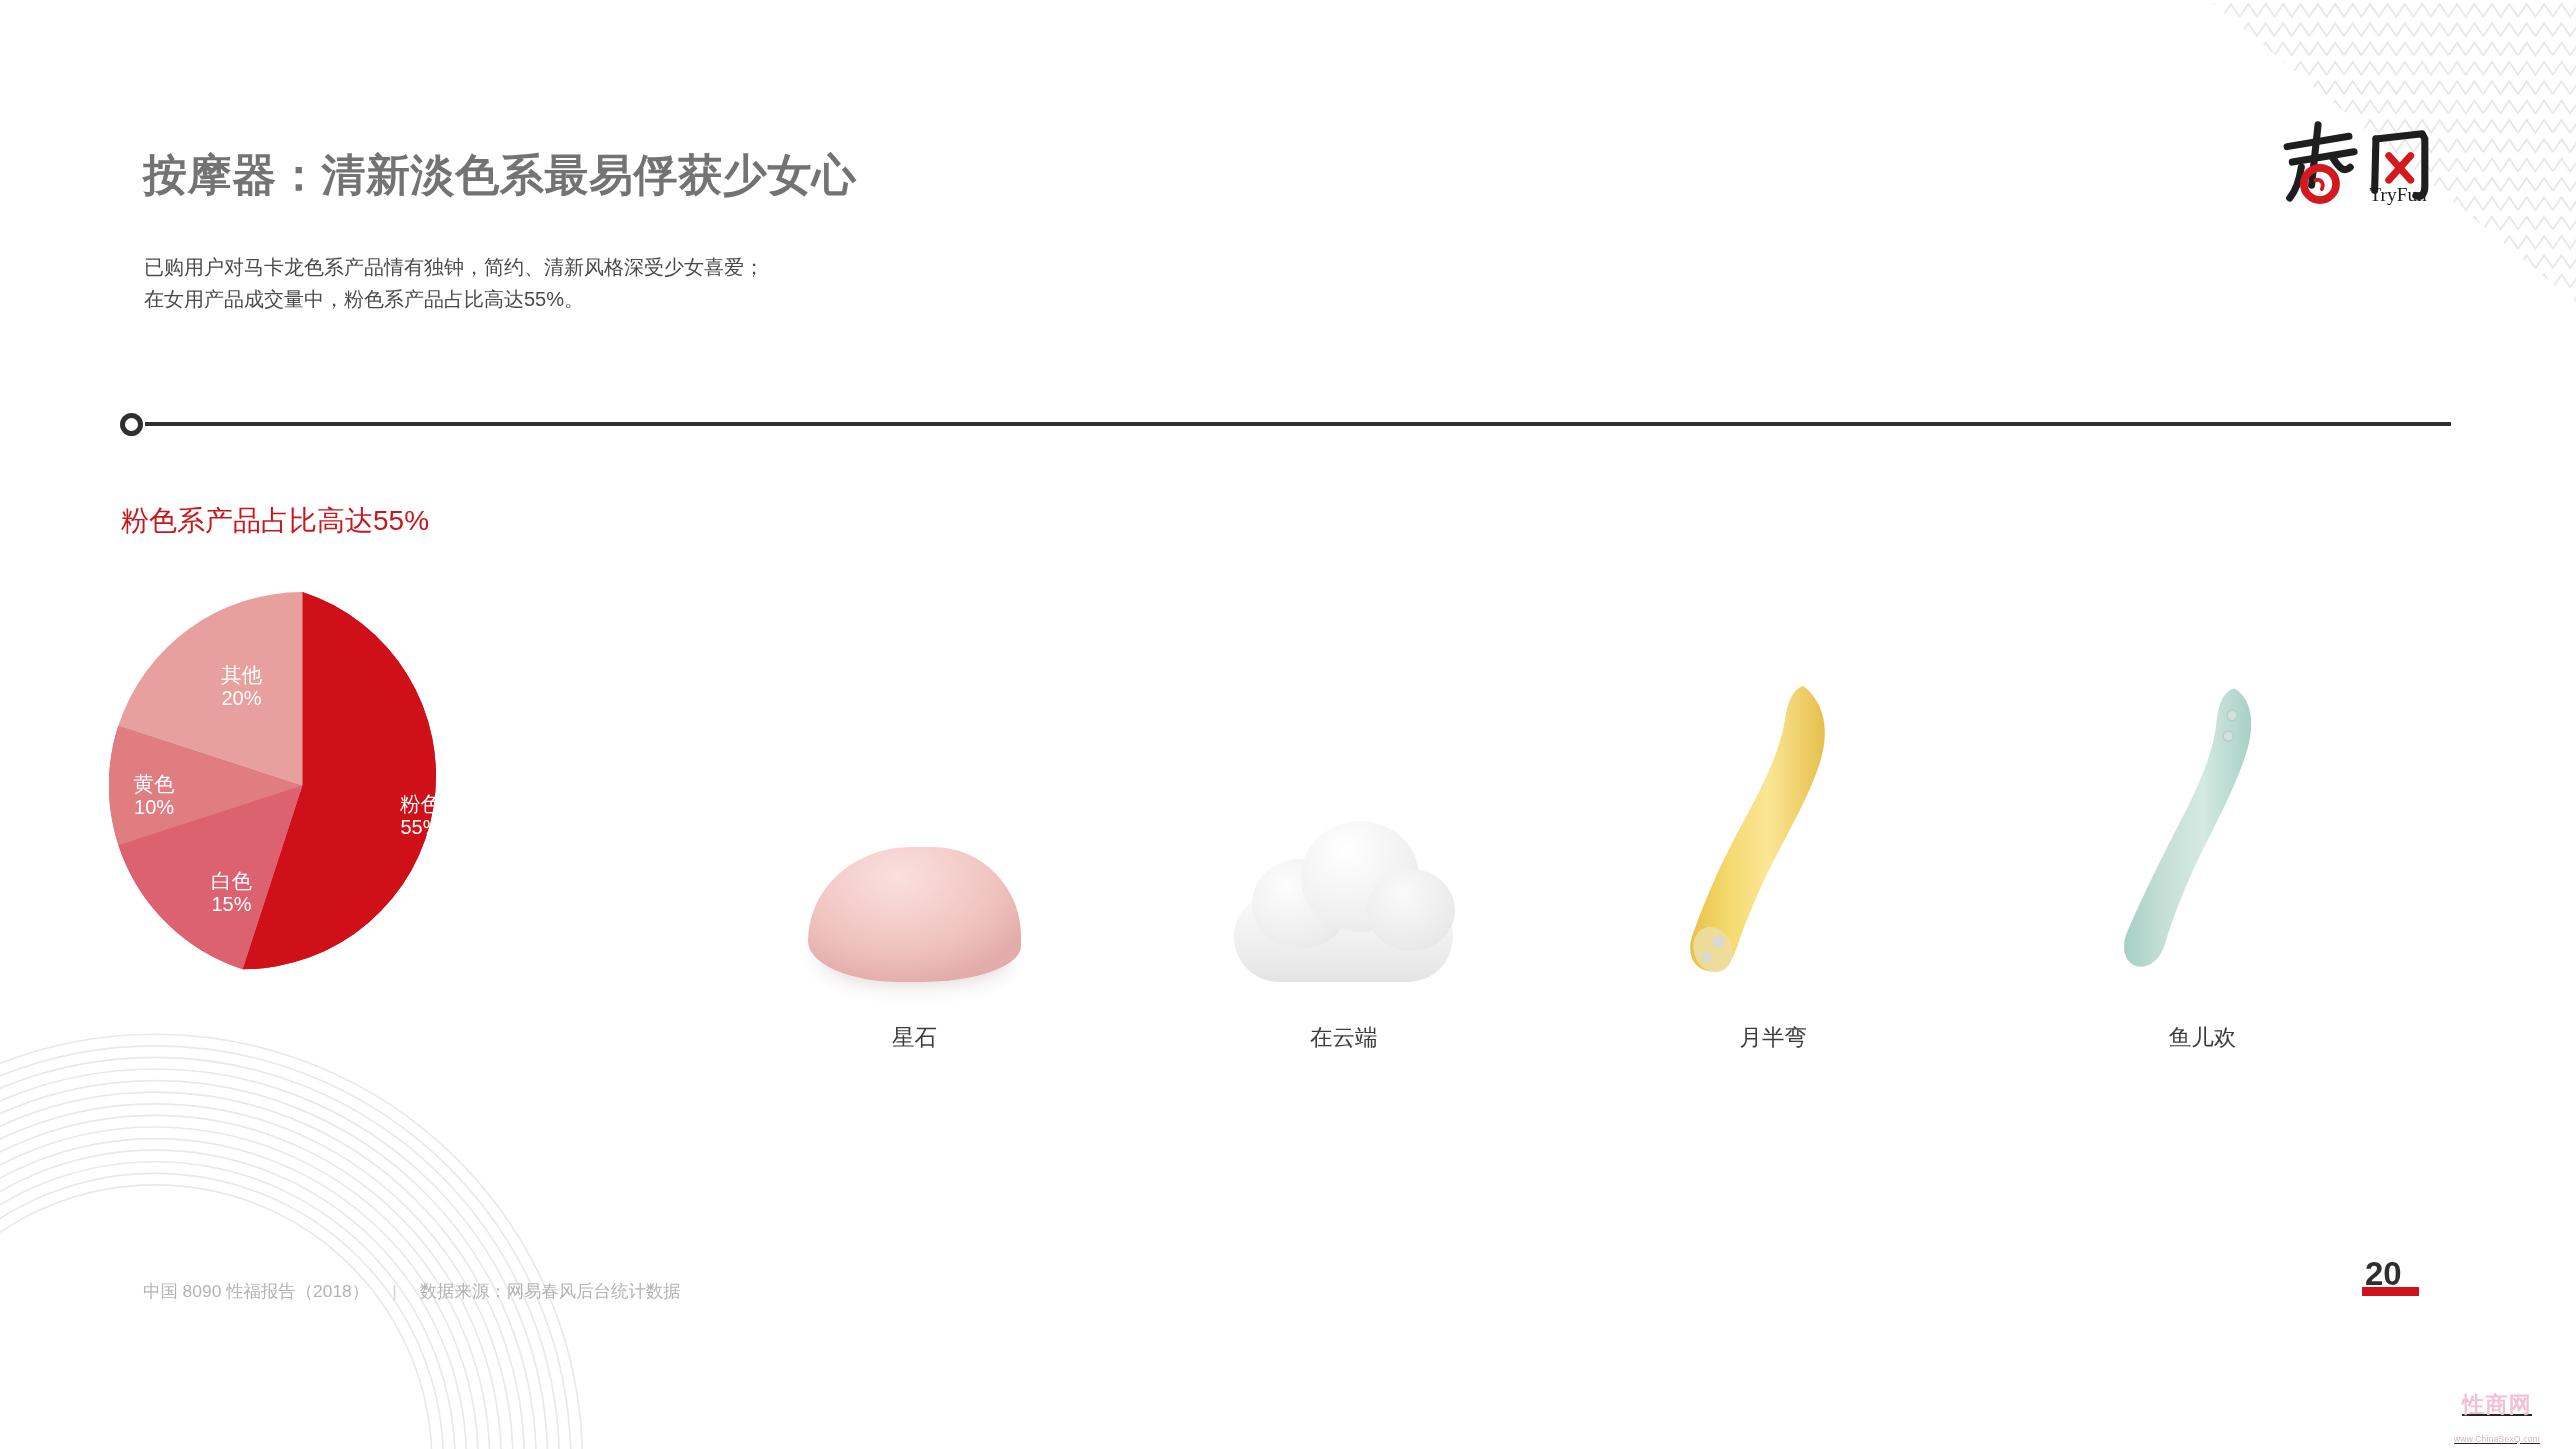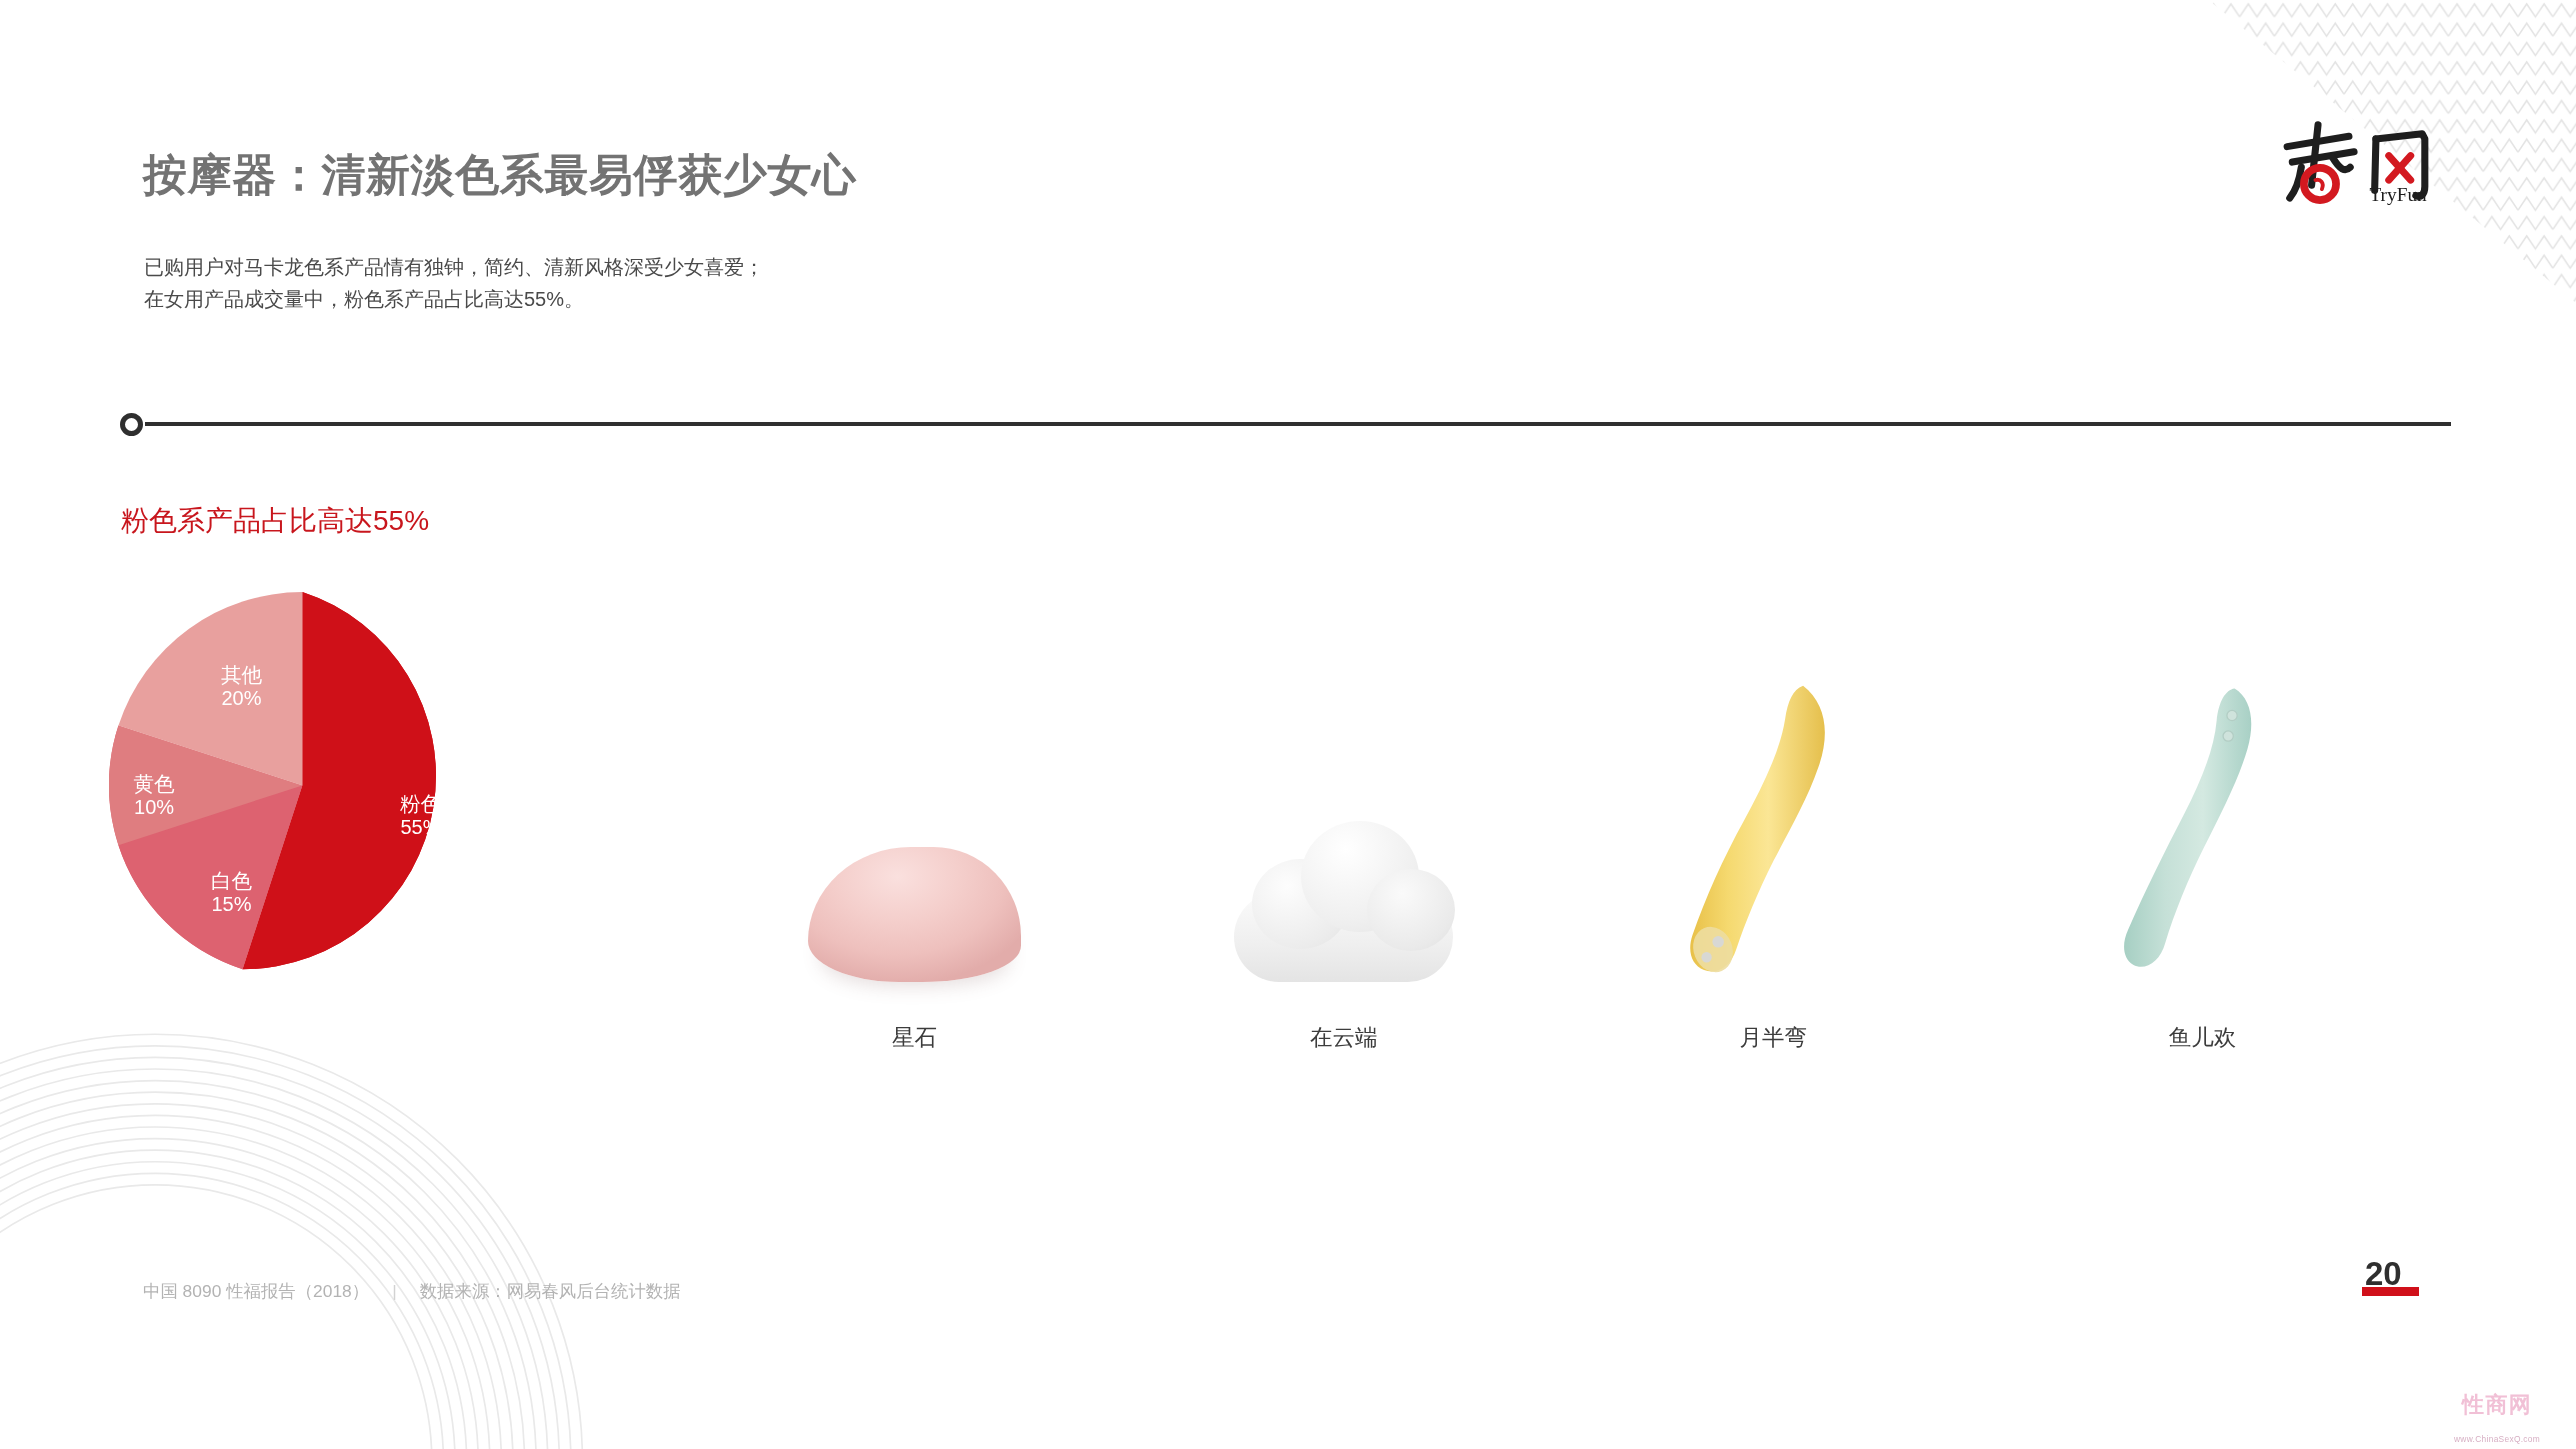--- a/index.html
+++ b/index.html
@@ -123,21 +123,21 @@
     position:absolute;left:-2.6px;top:30px;width:57px;height:9px;background:#d0101a;
   }
 
   
   .logo{position:absolute;left:2273px;top:108px;width:193px;height:103px;}
   .logo-svg{display:block;}
 
   
   .watermark{
     position:absolute;left:2454px;top:1394px;
-    text-align:center;opacity:.85;
+    text-align:center;opacity:.85;text-decoration:underline;
   }
   .watermark .wm-cn{
     font-size:22px;font-weight:bold;color:#efb6cf;letter-spacing:1.3px;
     line-height:1;
   }
   .watermark .wm-url{
     font-size:8.4px;color:#cfa0b8;letter-spacing:0.3px;margin-top:18px;
   }
 </style>
 </head>

